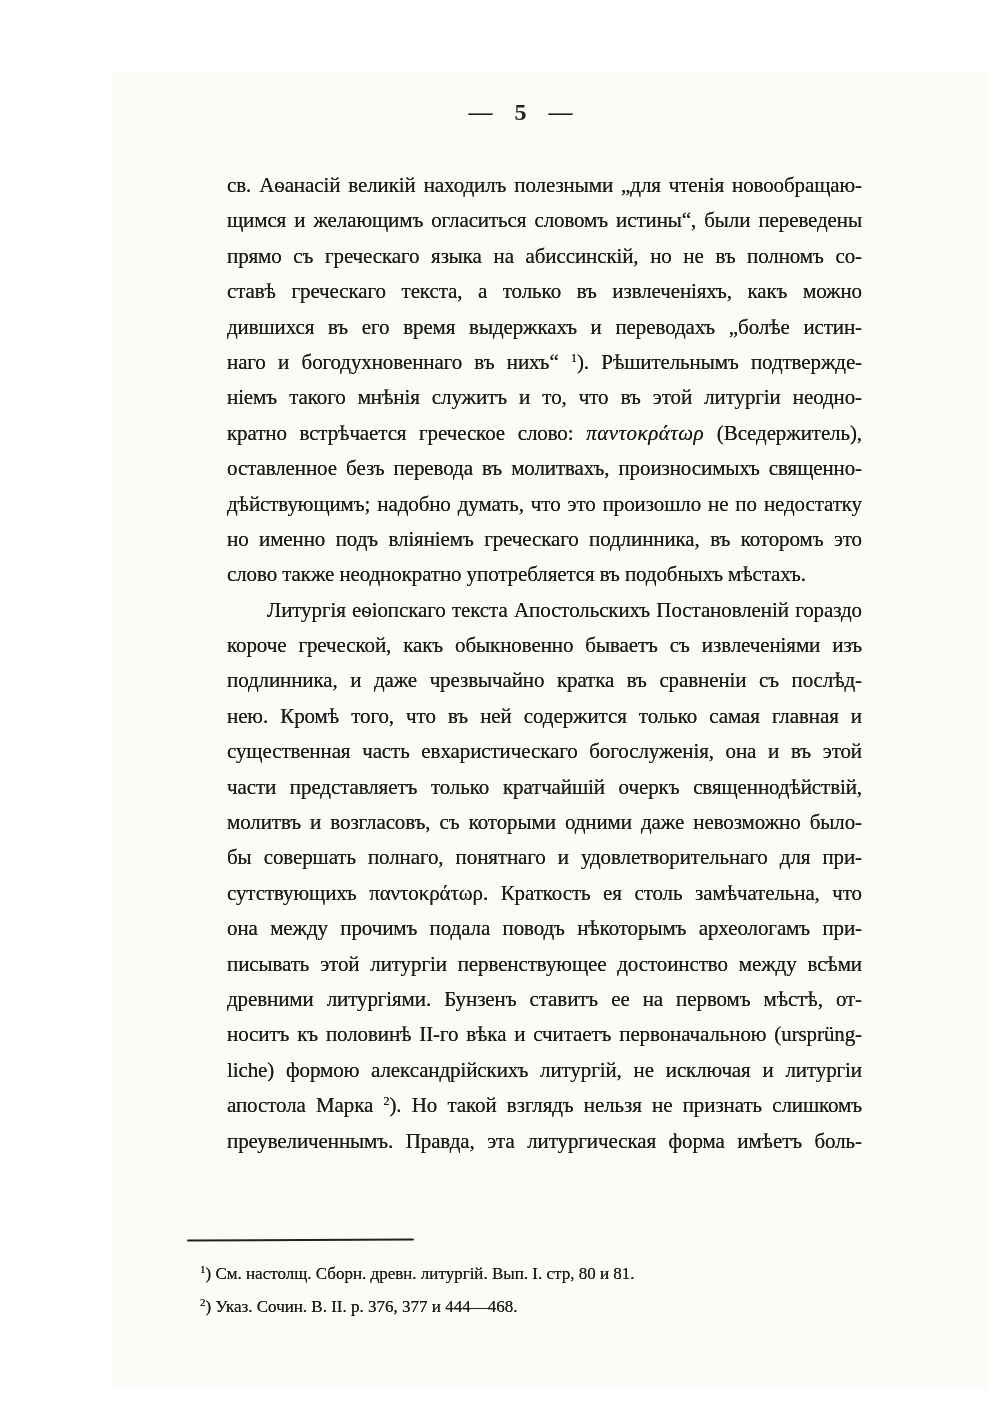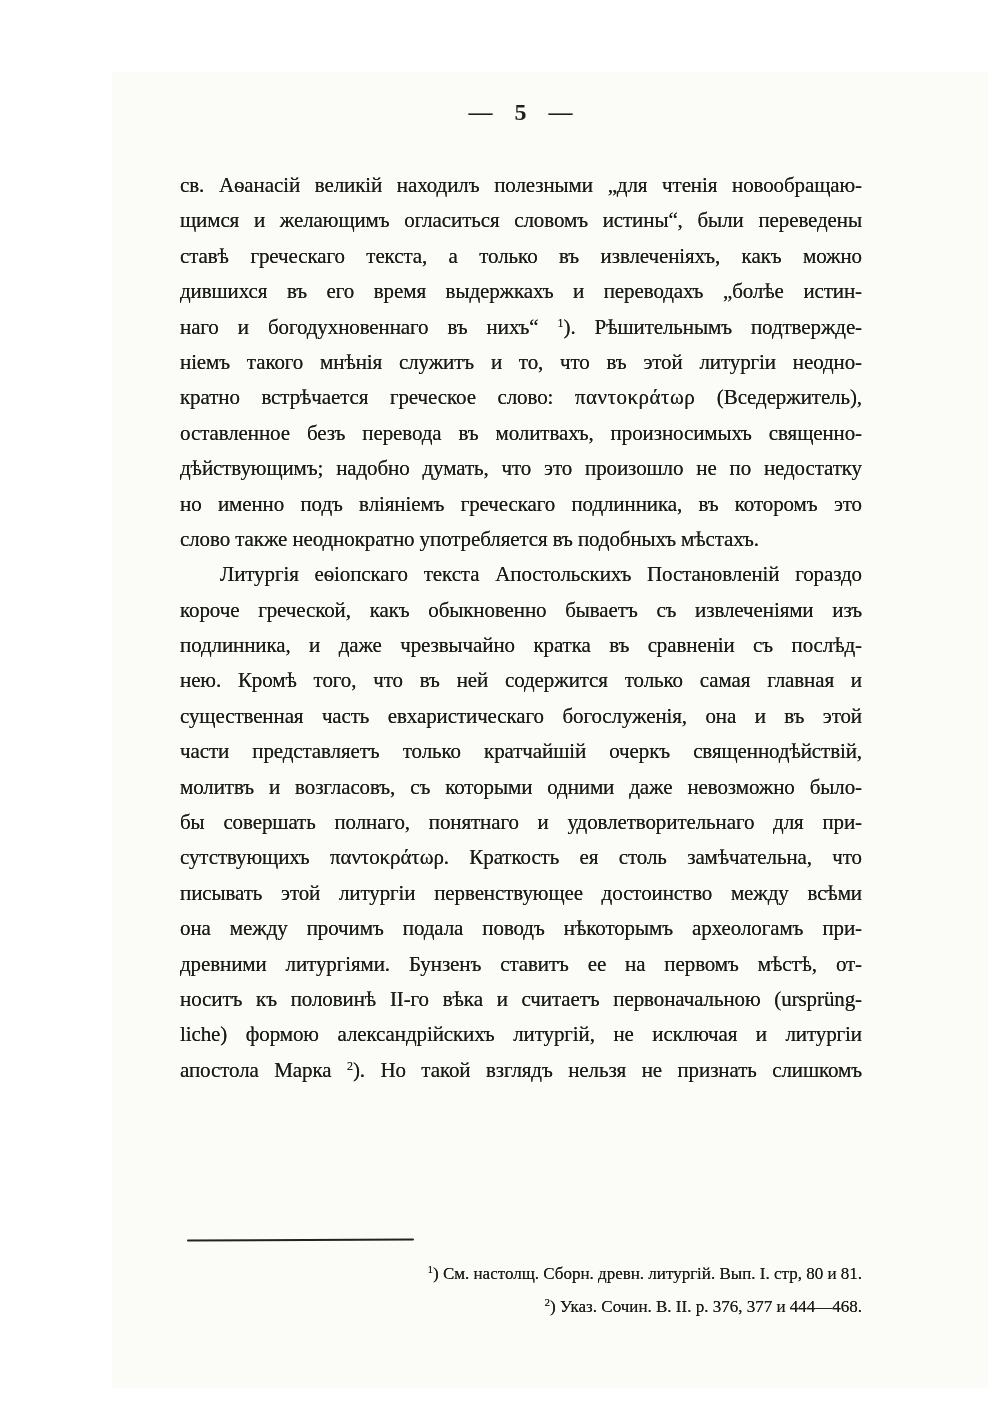--- a/index.html
+++ b/index.html
@@ -47,55 +47,56 @@
     text-shadow: 0 0 0.5px rgba(25,22,20,0.85);
     letter-spacing: -0.1px;
   }
   .line {
     height: 35.4px;
     white-space: normal;
     text-align: justify;
     text-align-last: justify;
     text-justify: inter-word;
     overflow: visible;
+    margin-left: 47px;
   }
   .line.para-end {
     text-align-last: left;
   }
   .line.indent {
     text-indent: 40px;
   }
   .line sup {
     font-size: 12px;
     line-height: 0;
     vertical-align: 7px;
     letter-spacing: 0;
   }
   .greek {
+    font-style: italic;
     letter-spacing: 0.5px;
   }
   .footnote-rule {
     position: absolute;
     left: 187px;
     top: 1239px;
     width: 227px;
     height: 2px;
     background: #242220;
     transform: rotate(-0.25deg);
     border-radius: 1px;
   }
   .footnotes {
     position: absolute;
-    left: 180px;
+    left: 172px;
     top: 1258px;
     width: 682px;
     font-size: 17px;
     line-height: 32.5px;
     text-shadow: 0 0 0.4px rgba(25,22,20,0.85);
-    text-align: right;
   }
   .footnote {
     text-indent: 28px;
     white-space: nowrap;
   }
   .footnote sup {
     font-size: 11px;
     line-height: 0;
     vertical-align: 6px;
   }
@@ -104,44 +105,46 @@
 <body>
 
 <div id="page-root">
   <div class="scan-area"></div>
 
   <div class="page-header">— 5 —</div>
 
   <div class="body-block" id="body-lines">
       <div class="line"><span>св. Аѳанасій великій находилъ полезными „для чтенія новообращаю-</span></div>
       <div class="line"><span>щимся и желающимъ огласиться словомъ истины“, были переведены</span></div>
+      <div class="line"><span>прямо съ греческаго языка на абиссинскій, но не въ полномъ со-</span></div>
       <div class="line"><span>ставѣ греческаго текста, а только въ извлеченіяхъ, какъ можно</span></div>
       <div class="line"><span>дившихся въ его время выдержкахъ и переводахъ „болѣе истин-</span></div>
       <div class="line"><span>наго и богодухновеннаго въ нихъ“ </span><sup class="sup">1</sup><span>). Рѣшительнымъ подтвержде-</span></div>
       <div class="line"><span>ніемъ такого мнѣнія служитъ и то, что въ этой литургіи неодно-</span></div>
       <div class="line"><span>кратно встрѣчается греческое слово: </span><span class="greek">παντοκράτωρ</span><span> (Вседержитель),</span></div>
       <div class="line"><span>оставленное безъ перевода въ молитвахъ, произносимыхъ священно-</span></div>
       <div class="line"><span>дѣйствующимъ; надобно думать, что это произошло не по недостатку</span></div>
       <div class="line"><span>но именно подъ вліяніемъ греческаго подлинника, въ которомъ это</span></div>
       <div class="line para-end"><span>слово также неоднократно употребляется въ подобныхъ мѣстахъ.</span></div>
       <div class="line indent"><span>Литургія еѳіопскаго текста Апостольскихъ Постановленій гораздо</span></div>
       <div class="line"><span>короче греческой, какъ обыкновенно бываетъ съ извлеченіями изъ</span></div>
       <div class="line"><span>подлинника, и даже чрезвычайно кратка въ сравненіи съ послѣд-</span></div>
       <div class="line"><span>нею. Кромѣ того, что въ ней содержится только самая главная и</span></div>
       <div class="line"><span>существенная часть евхаристическаго богослуженія, она и въ этой</span></div>
       <div class="line"><span>части представляетъ только кратчайшій очеркъ священнодѣйствій,</span></div>
       <div class="line"><span>молитвъ и возгласовъ, съ которыми одними даже невозможно было-</span></div>
       <div class="line"><span>бы совершать полнаго, понятнаго и удовлетворительнаго для при-</span></div>
       <div class="line"><span>сутствующихъ παντοκράτωρ. Краткость ея столь замѣчательна, что</span></div>
+      <div class="line"><span>она между прочимъ подала поводъ нѣкоторымъ археологамъ при-</span></div>
       <div class="line"><span>писывать этой литургіи первенствующее достоинство между всѣми</span></div>
-      <div class="line"><span>она между прочимъ подала поводъ нѣкоторымъ археологамъ при-</span></div>
       <div class="line"><span>древними литургіями. Бунзенъ ставитъ ее на первомъ мѣстѣ, от-</span></div>
       <div class="line"><span>носитъ къ половинѣ II-го вѣка и считаетъ первоначальною (ursprüng-</span></div>
       <div class="line"><span>liche) формою александрійскихъ литургій, не исключая и литургіи</span></div>
       <div class="line"><span>апостола Марка </span><sup class="sup">2</sup><span>). Но такой взглядъ нельзя не признать слишкомъ</span></div>
+      <div class="line"><span>преувеличеннымъ. Правда, эта литургическая форма имѣетъ боль-</span></div>
     </div>
 
   <div class="footnote-rule"></div>
 
   <div class="footnotes">
     <div class="footnote"><sup>1</sup><span>) </span><span>См. настолщ. Сборн. древн. литургій. Вып. I. стр, 80 и 81.</span></div>
     <div class="footnote"><sup>2</sup><span>) </span><span>Указ. Сочин. В. II. p. 376, 377 и 444—468.</span></div>
   </div>
 </div>
 

